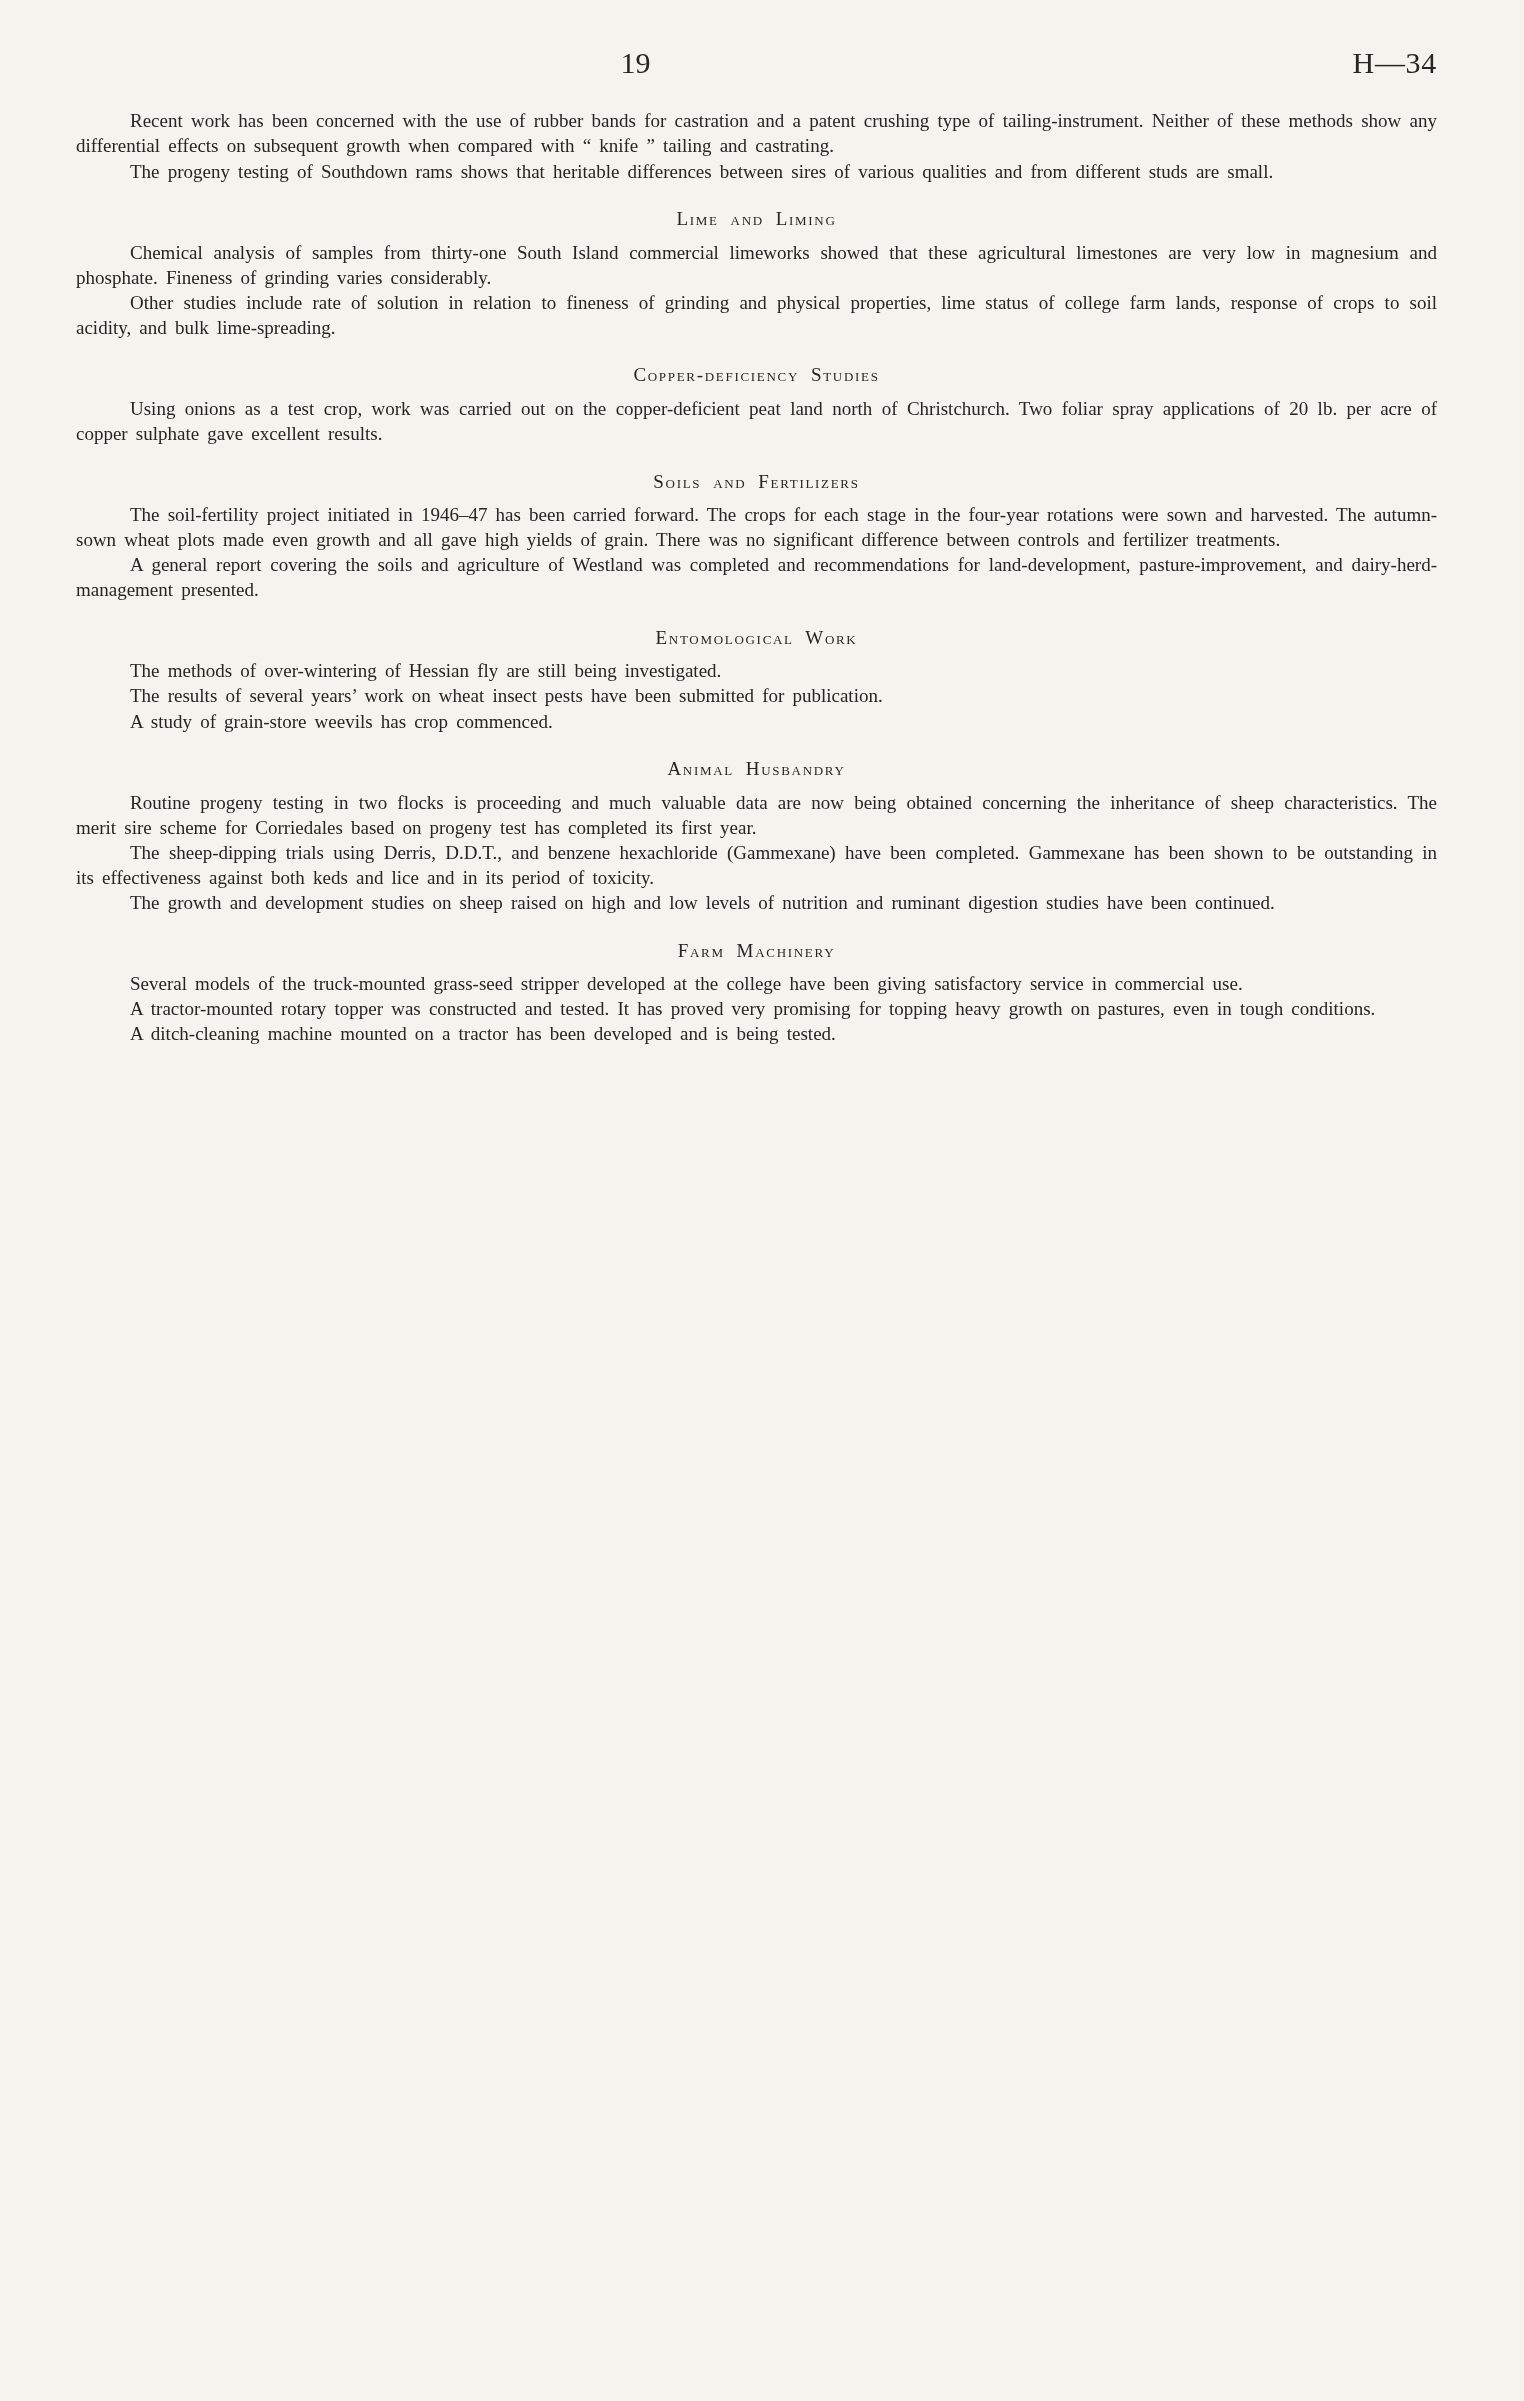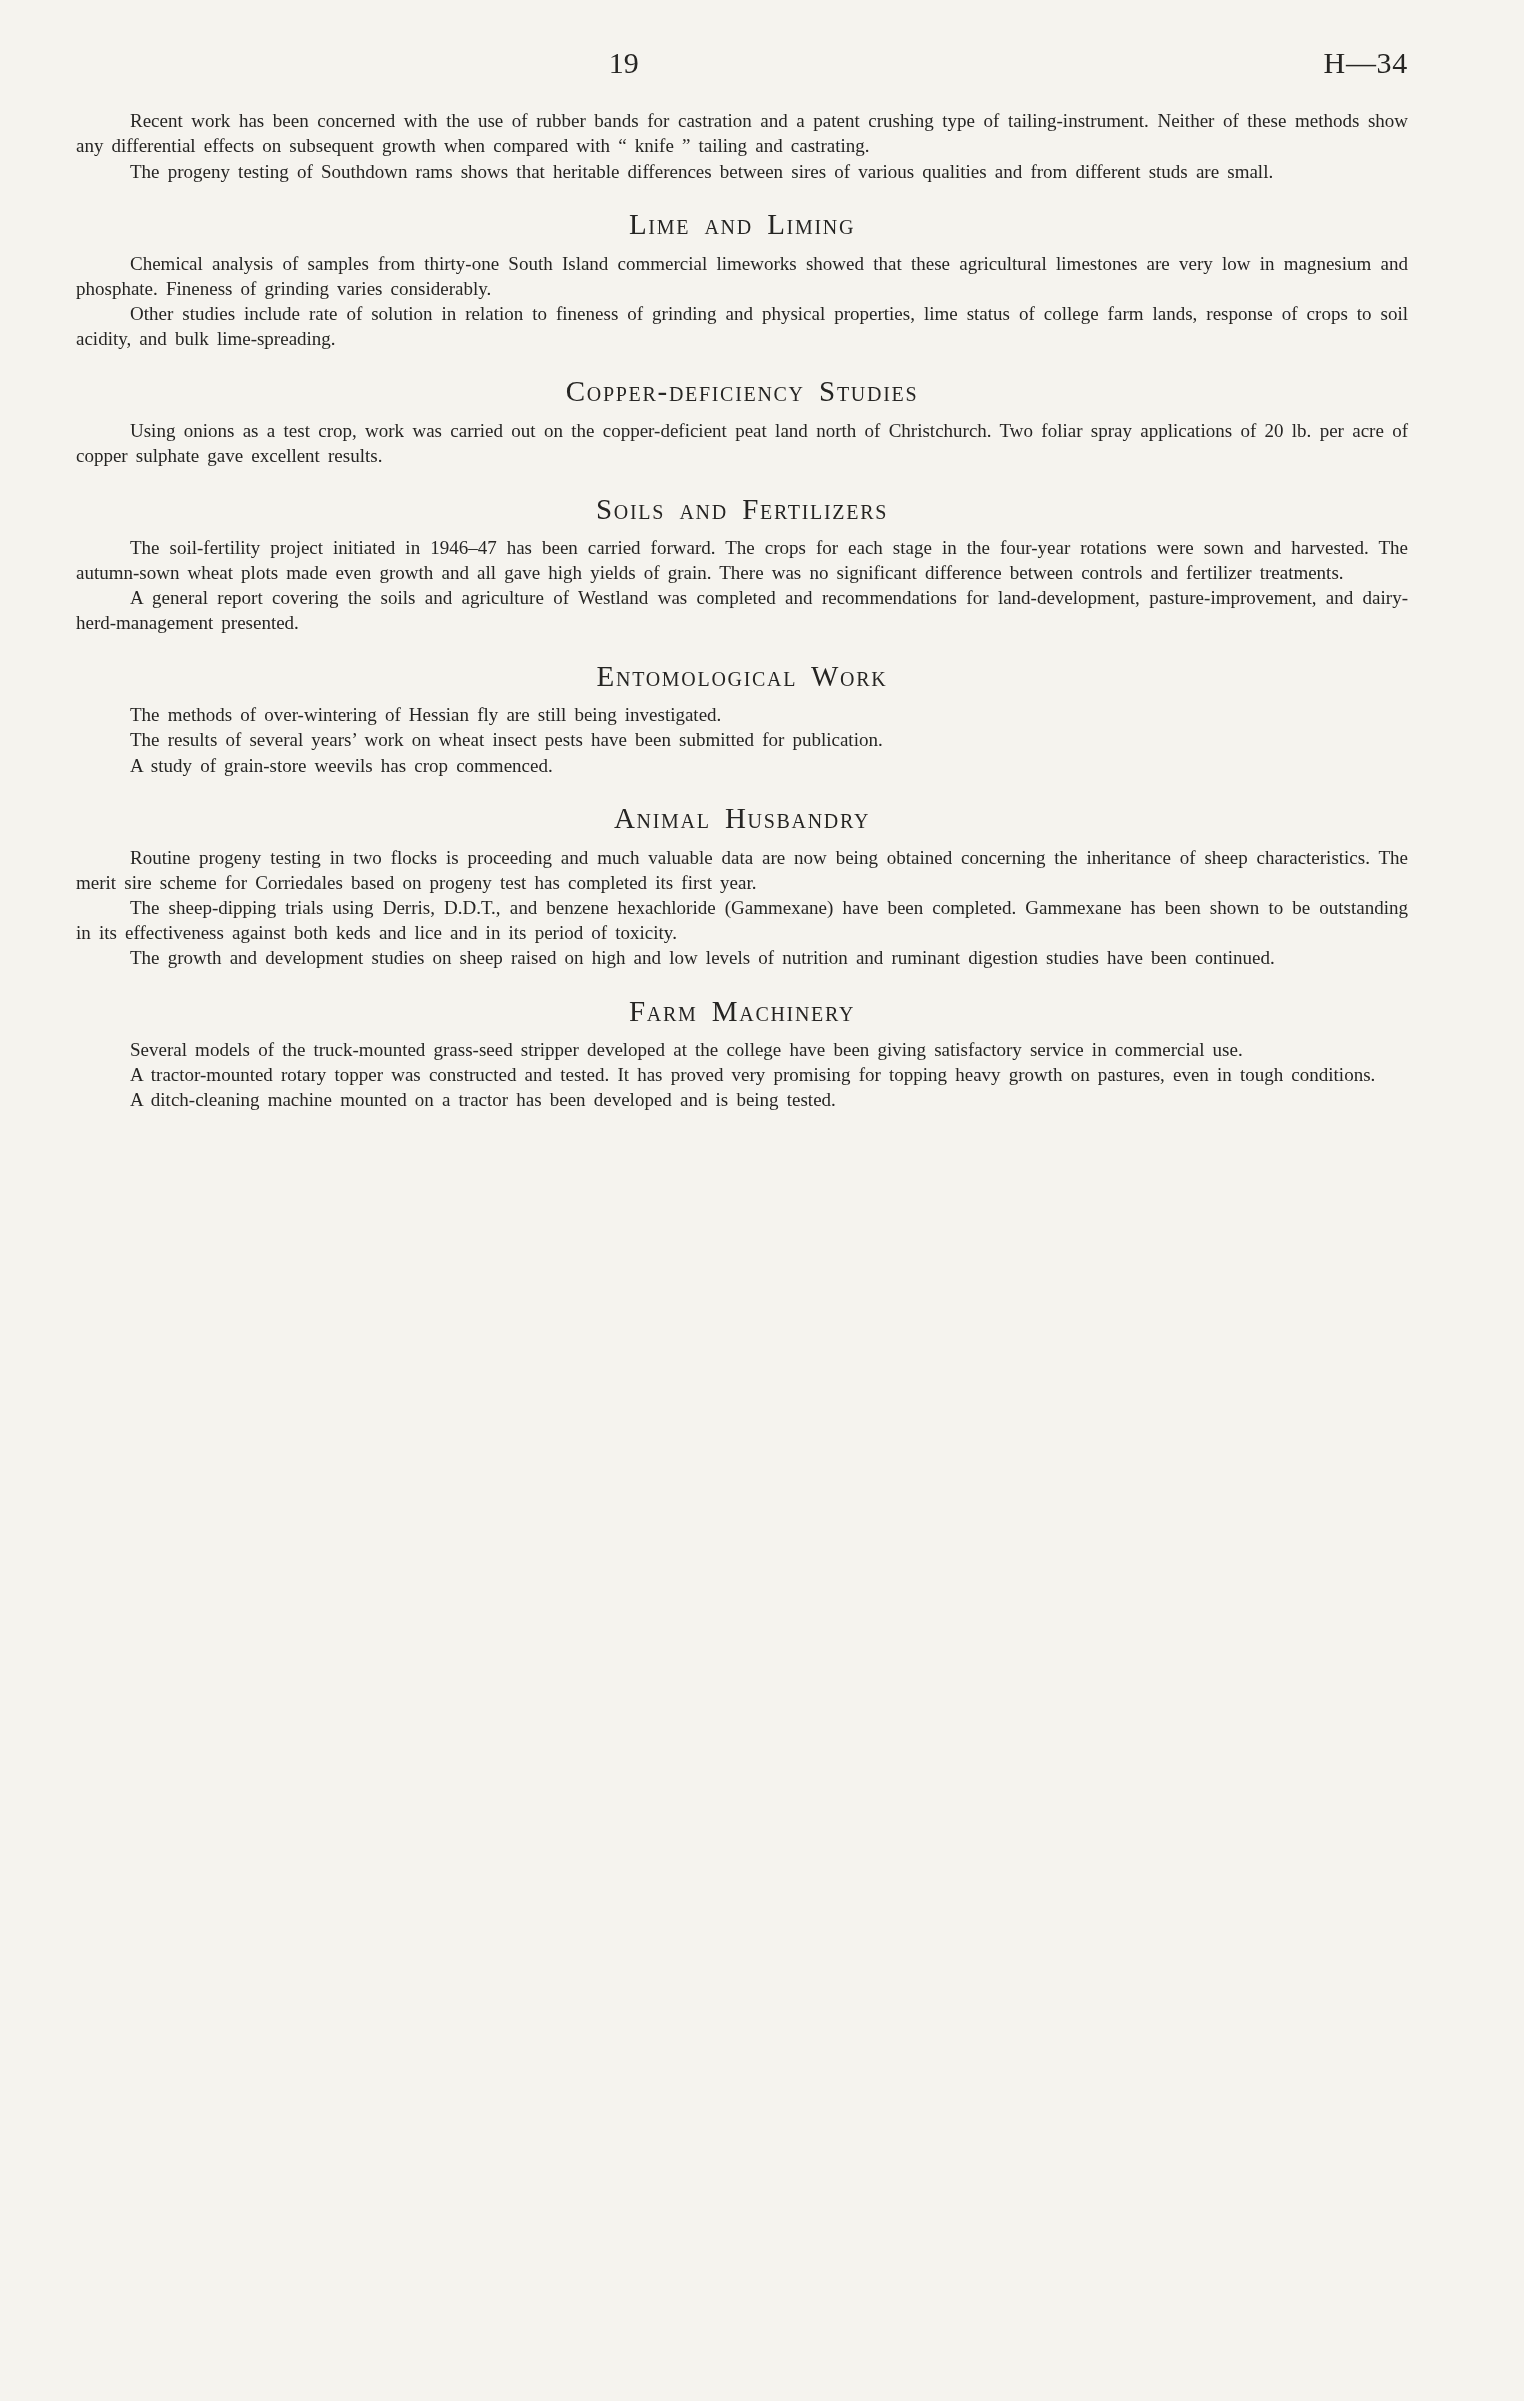--- a/index.html
+++ b/index.html
@@ -6,21 +6,21 @@
     margin: 0;
     padding: 0;
     background: #e9e7e2;
   }
   .page {
     position: relative;
     width: 1524px;
     height: 2401px;
     box-sizing: border-box;
     margin: 0 auto;
-    padding: 46px 116px 0 76px;
+    padding: 46px 87px 0 76px;
     background: #f5f3ee;
     color: #262523;
     font-family: "Liberation Serif", "DejaVu Serif", serif;
     overflow: hidden;
   }
   .page-head {
     position: relative;
     height: 42px;
     font-size: 30px;
     margin-bottom: 20.4px;
@@ -38,21 +38,21 @@
   }
   .doc-body p {
     font-size: 19px;
     line-height: 1.32;
     text-align: justify;
     text-indent: 54px;
     margin: 0;
     word-spacing: 3.4px;
   }
   .doc-body h2 {
-    font-size: 29px;
+    font-size: 19px;
     font-weight: 400;
     font-variant: small-caps;
     letter-spacing: 1.7px;
     text-align: center;
     margin: 24.5px 0 9.5px 0;
     word-spacing: 5.4px;
   }
   section {
     margin: 0;
   }

